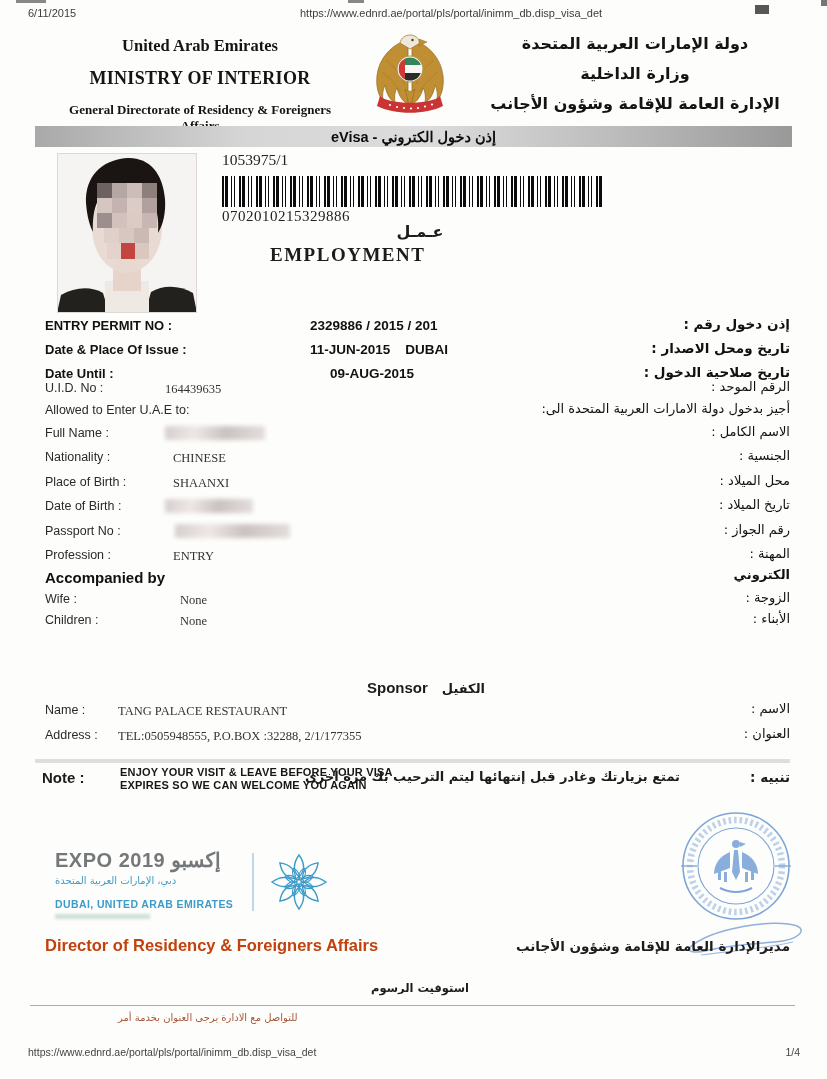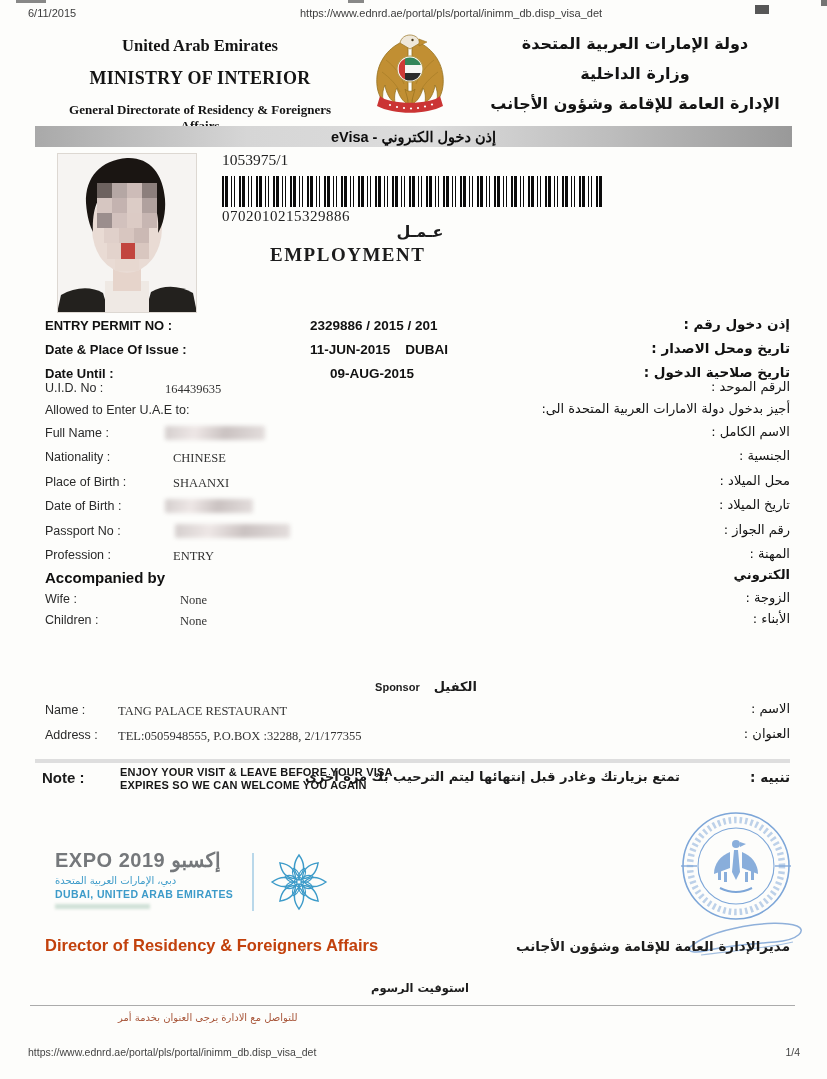--- a/index.html
+++ b/index.html
@@ -41,36 +41,36 @@
   .row-uid .val{left:120px;}
   .row-none .val{left:135px;}
   .head-row .lab{font-weight:bold;font-size:15px;color:#101010;}
   .head-row .lar{font-weight:bold;}
   .blurbox{position:absolute;top:0;height:14px;border-radius:2px;
            background:linear-gradient(100deg,#d4cecd,#eee7e6 30%,#cac2c1 60%,#e4dedd);
            filter:blur(2.2px);}
 
   
   .sp-head{left:300px;top:679px;width:240px;display:flex;justify-content:center;align-items:baseline;gap:14px;}
-  .sp-head .en{font-weight:bold;font-size:11px;margin-left:12px;}
+  .sp-head .en{font-weight:bold;font-size:15px;margin-left:12px;}
   .sp-head .arx{font-weight:bold;font-size:13px;}
   .sprow .val{left:73px;}
 
   
   .noteband{left:35px;top:759px;width:755px;height:4px;background:#d9d9d9;filter:blur(.6px);opacity:.85;}
   .note-label{left:42px;top:769px;font-size:15px;font-weight:bold;}
   .note-lines{left:120px;top:766px;font-size:11px;font-weight:bold;letter-spacing:.2px;line-height:13px;color:#161616;}
   .note-ar{right:147px;top:769px;font-size:13px;font-weight:bold;margin-left:32px;}
   .note-ar-label{right:37px;top:769px;font-size:13.5px;font-weight:bold;}
 
   
   .expo{left:55px;top:848px;width:300px;}
   .expo .t1{font-size:20px;font-weight:bold;color:#75787b;letter-spacing:.5px;}
   .expo .t2{font-size:10px;color:#3d9bc9;margin-top:3px;}
-  .expo .t3{font-size:10.5px;font-weight:bold;color:#3d9bc9;letter-spacing:.4px;margin-top:2px;}
+  .expo .t3{font-size:10.5px;font-weight:bold;color:#3d9bc9;letter-spacing:.4px;margin-top:12px;}
   .expo .t4{width:95px;height:5px;margin-top:4px;background:#cfe0d6;filter:blur(1.5px);}
   .expo-sep{left:252px;top:853px;width:2px;height:58px;background:#b9d8ea;}
   .expo-flower{left:268px;top:848px;}
 
   
   .stamp{left:680px;top:808px;}
   .sig{left:683px;top:914px;}
 
   
   .dir-en{left:45px;top:936px;font-size:16.5px;font-weight:bold;color:#c2410c;}

